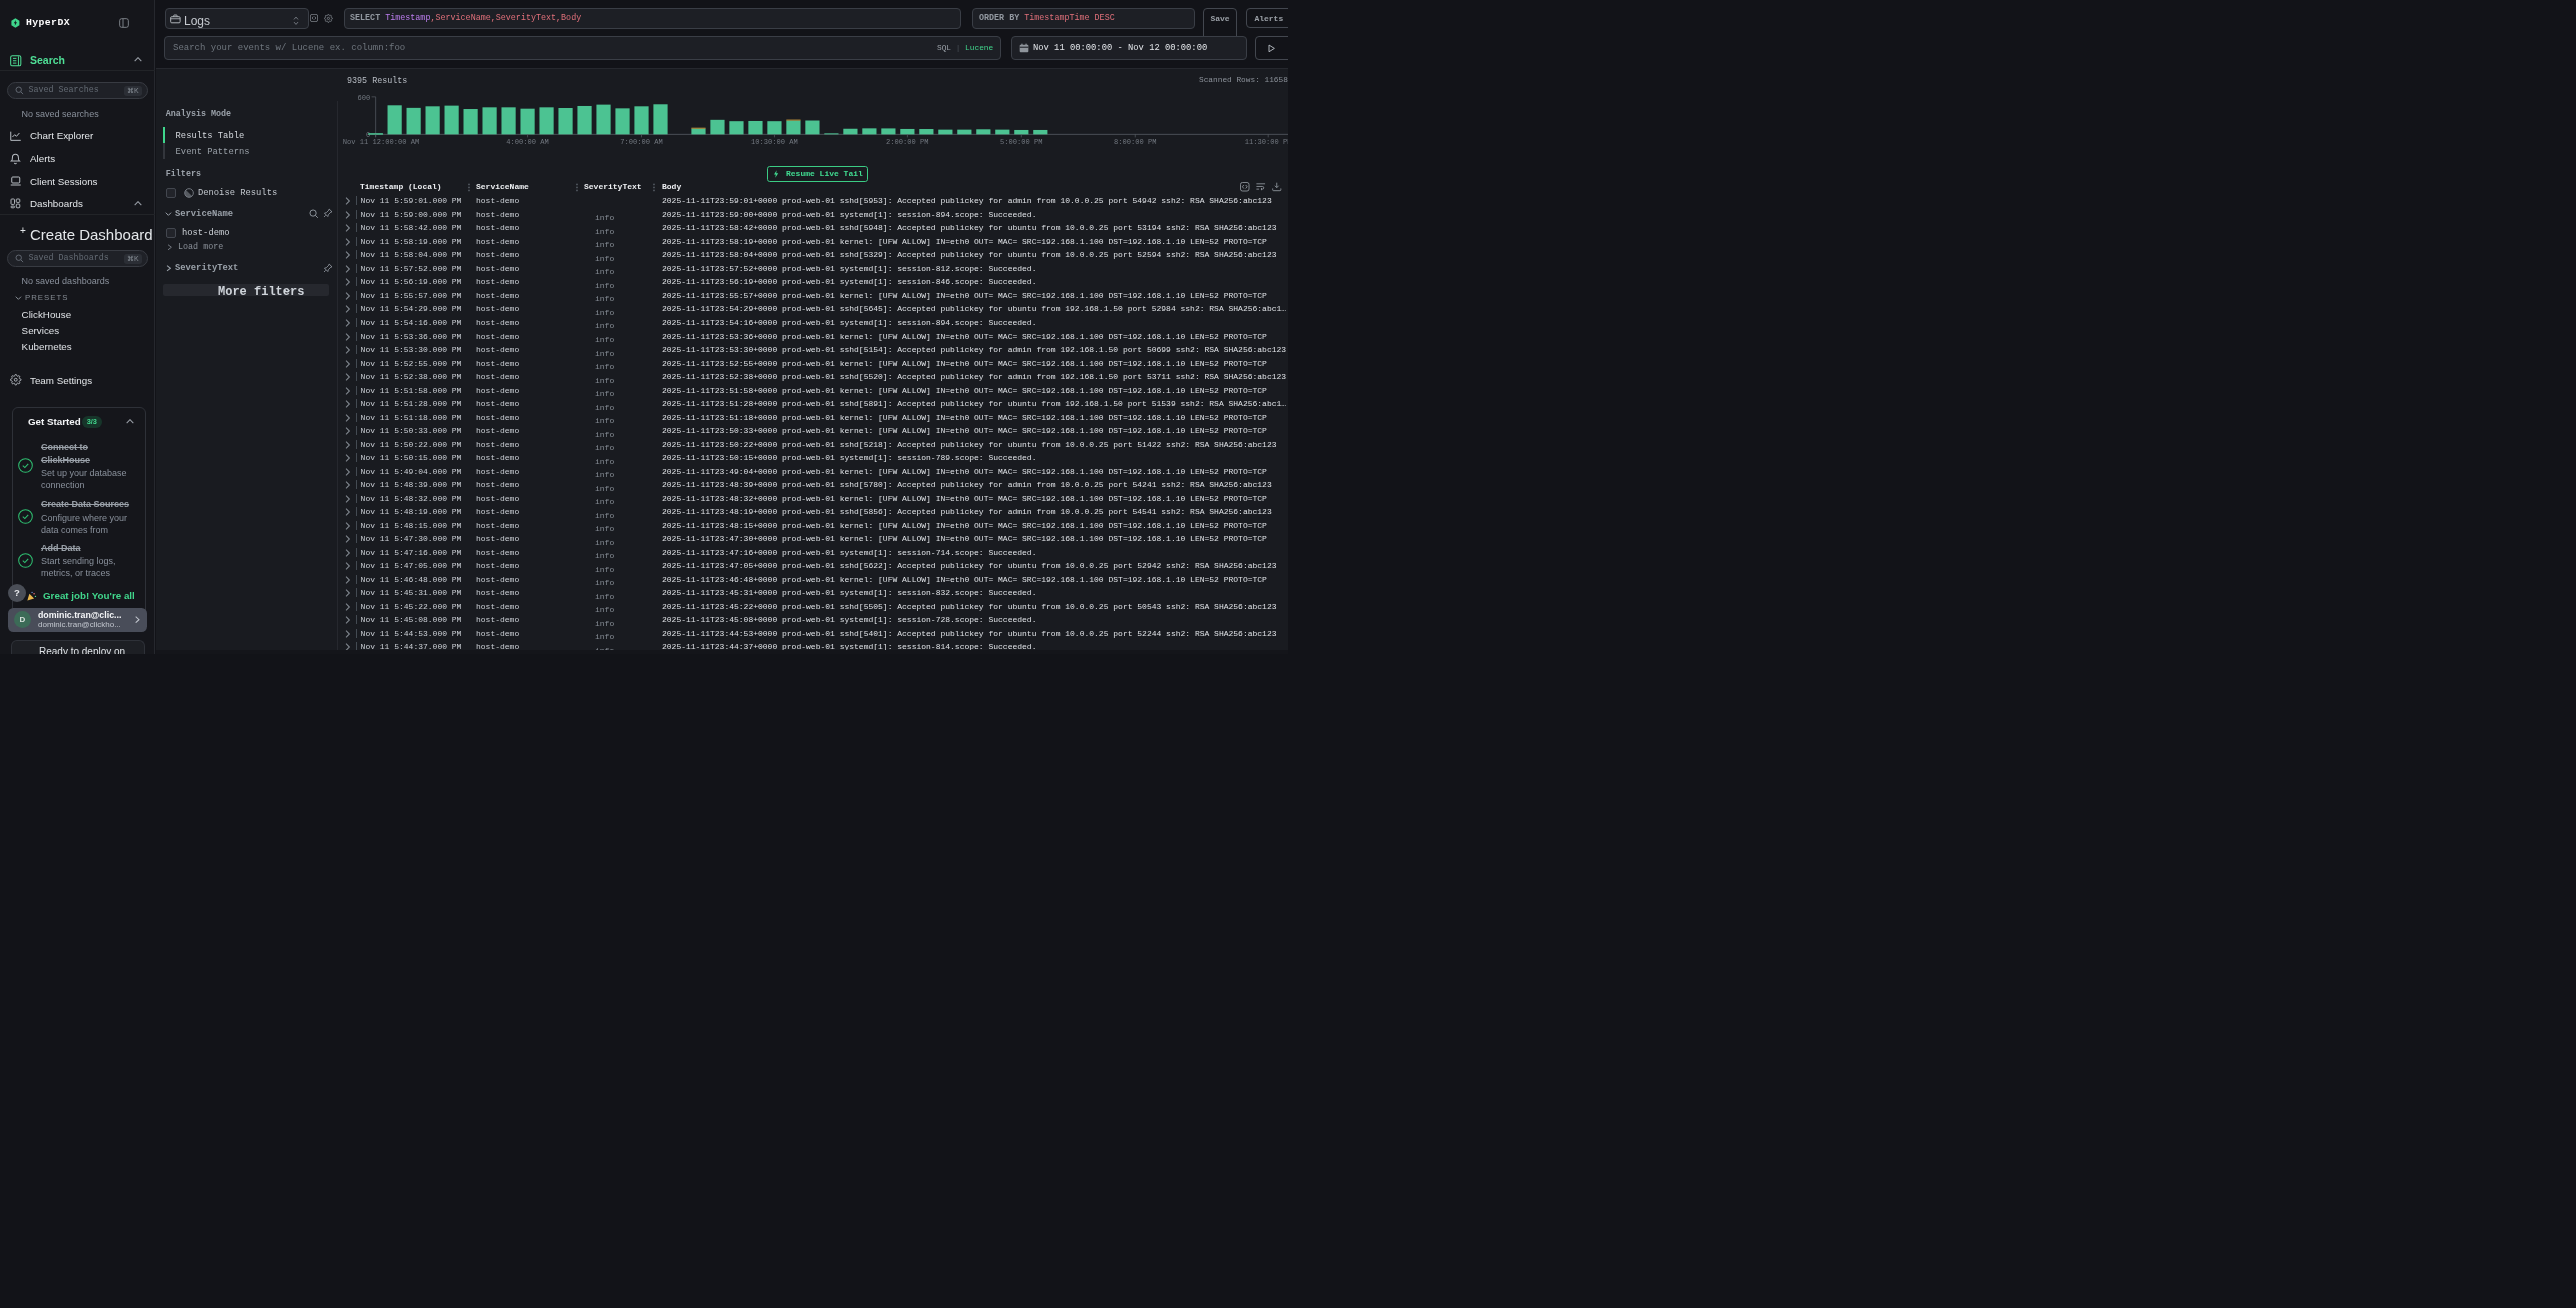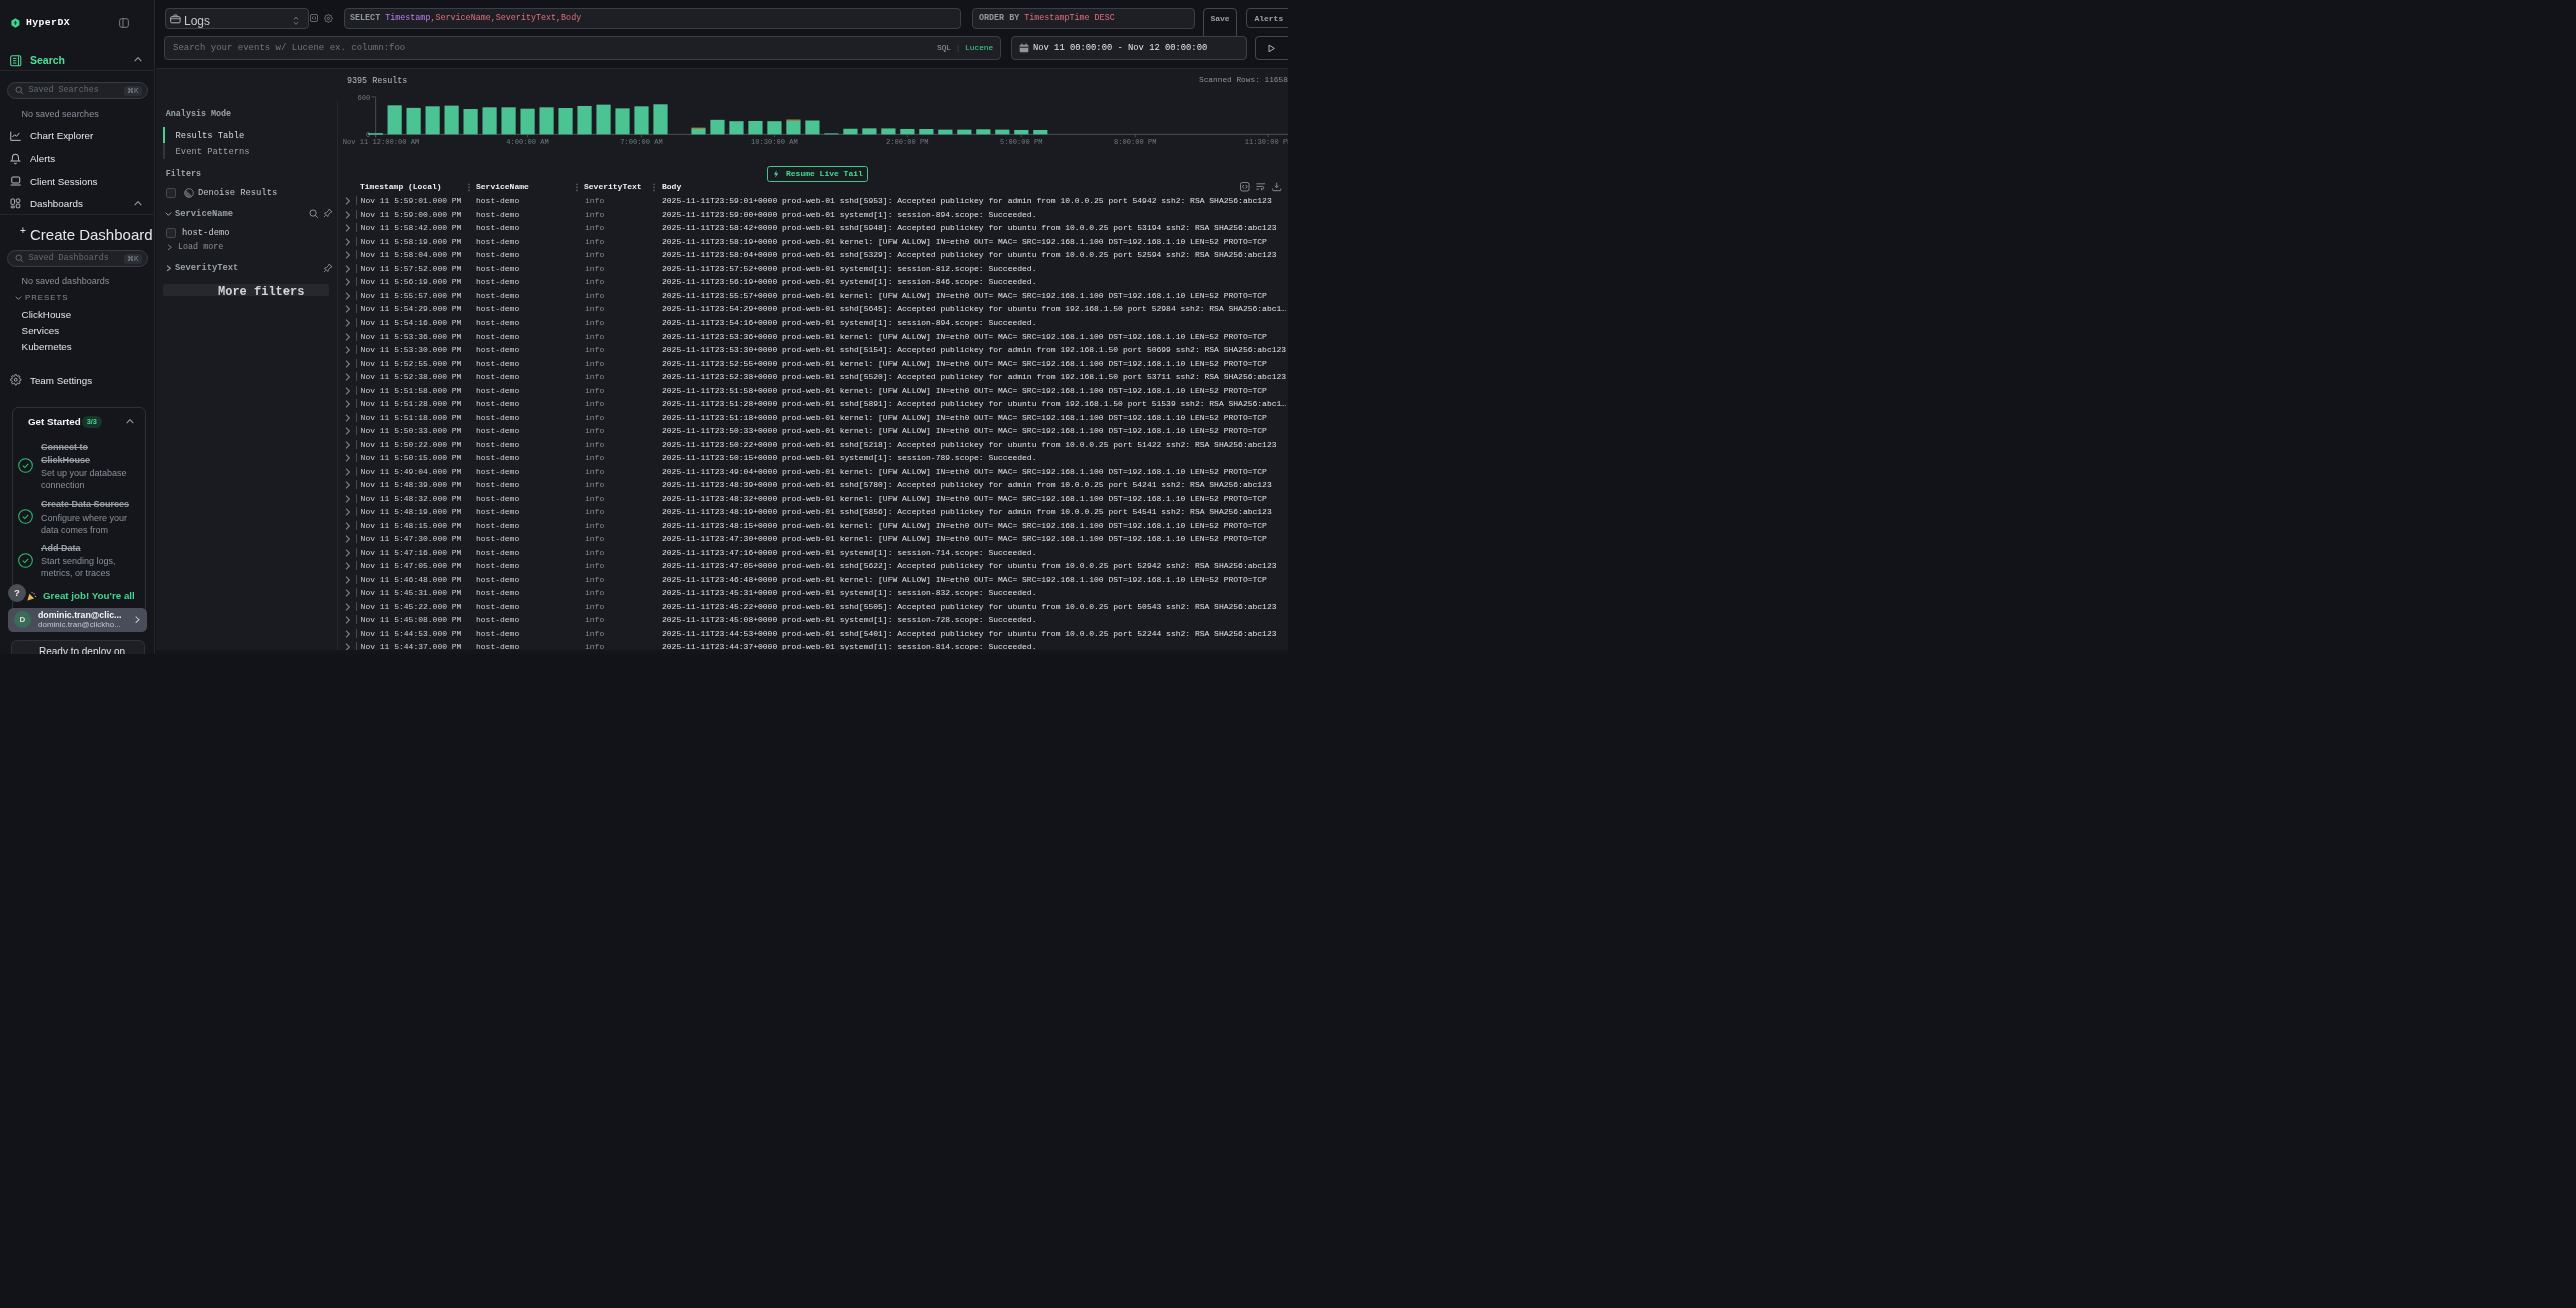--- a/index.html
+++ b/index.html
@@ -24,21 +24,21 @@
 .fitem { font-family:"Liberation Mono", monospace; font-size:8.8px; color:#cfd4da; }
 .checkbox { position:absolute; width:9.5px; height:9.5px; background:#22242a; border:0.7px solid #43474f; border-radius:2px; }
 
 
 .row { position:absolute; left:182px; width:950px; height:13.5px; }
 .row .c { position:absolute; top:1.7px; font-family:"Liberation Mono", monospace; font-size:8px; white-space:pre; }
 .rchev { position:absolute; left:7.4px; top:2.7px; }
 .rbar { position:absolute; left:18px; top:1.7px; width:0.7px; height:9.5px; background:#444b53; }
 .ts { left:22.6px; color:#ccd0d6; }
 .sv { left:138px; color:#ccd0d6; }
-.se { left:247px; color:#858c94; }
+.se { left:257px; color:#858c94;margin-top:17px; }
 .bd { left:324px; width:625px; color:#dfe2e6; overflow:hidden; text-overflow:ellipsis; }
 .hdr { position:absolute; top:113px; font-family:"Liberation Mono", monospace; font-weight:bold; font-size:8px; color:#eef0f3; white-space:pre; }
 .axlab { font-family:"Liberation Mono", monospace; font-size:10.5px; fill:#71777f; }
 </style></head>
 <body>
 
 <div id="sidebar">
 
   <svg width="8.8" height="10" viewBox="0 0 13 15" style="position:absolute;left:11.4px;top:18px">
       <path d="M6.5 0.5 L12.5 4 V11 L6.5 14.5 L0.5 11 V4 Z" fill="#3fd68c"></path>

